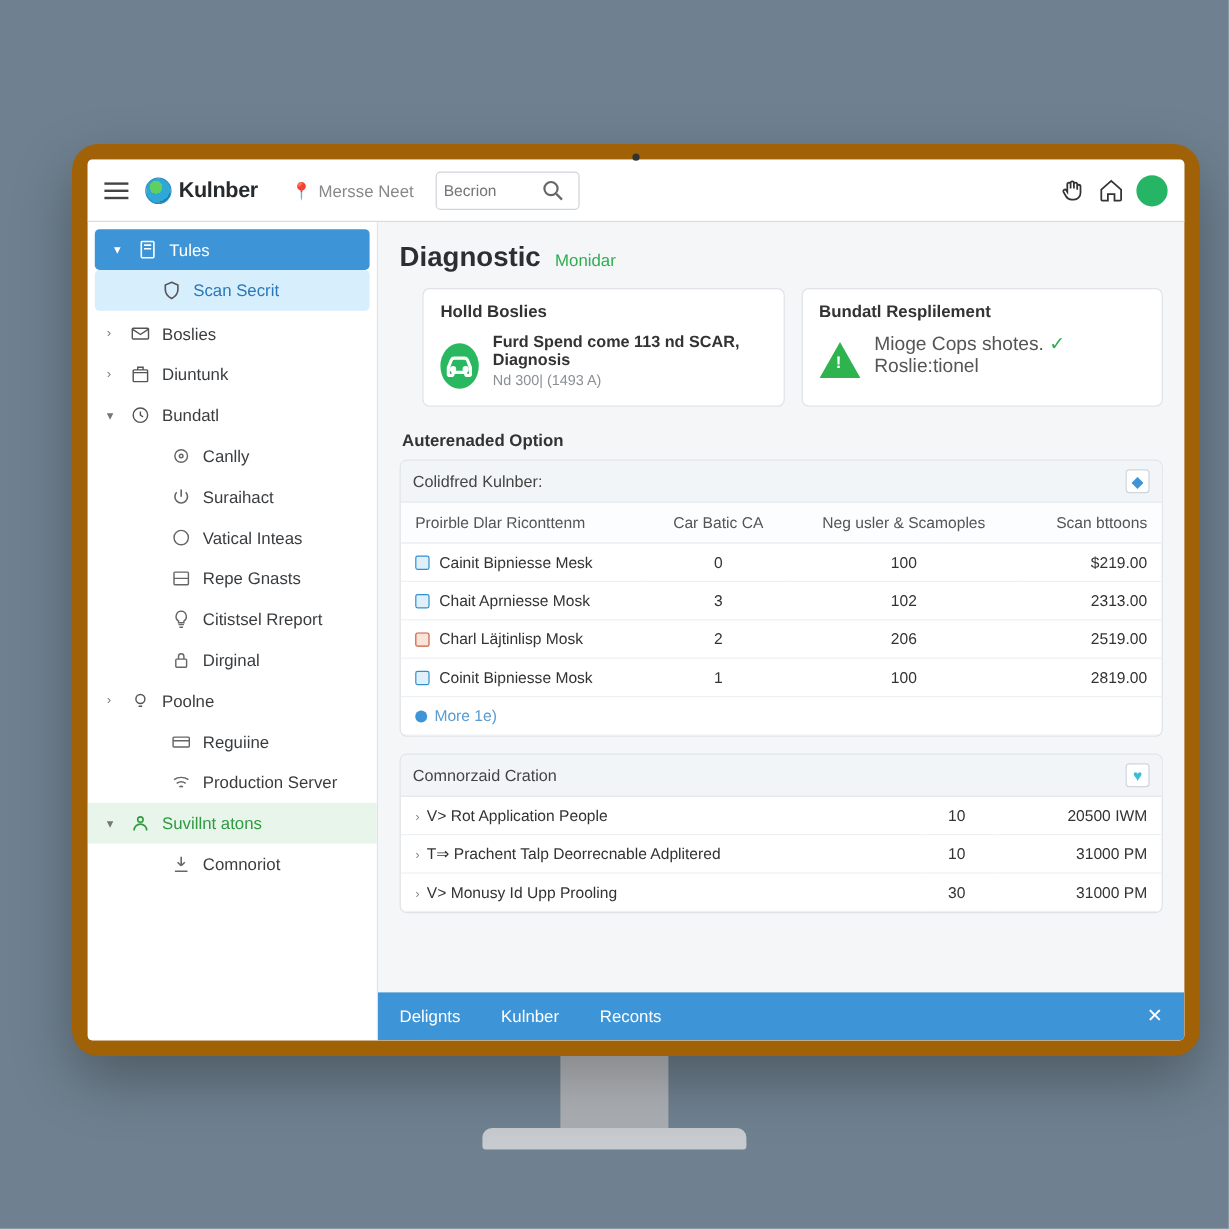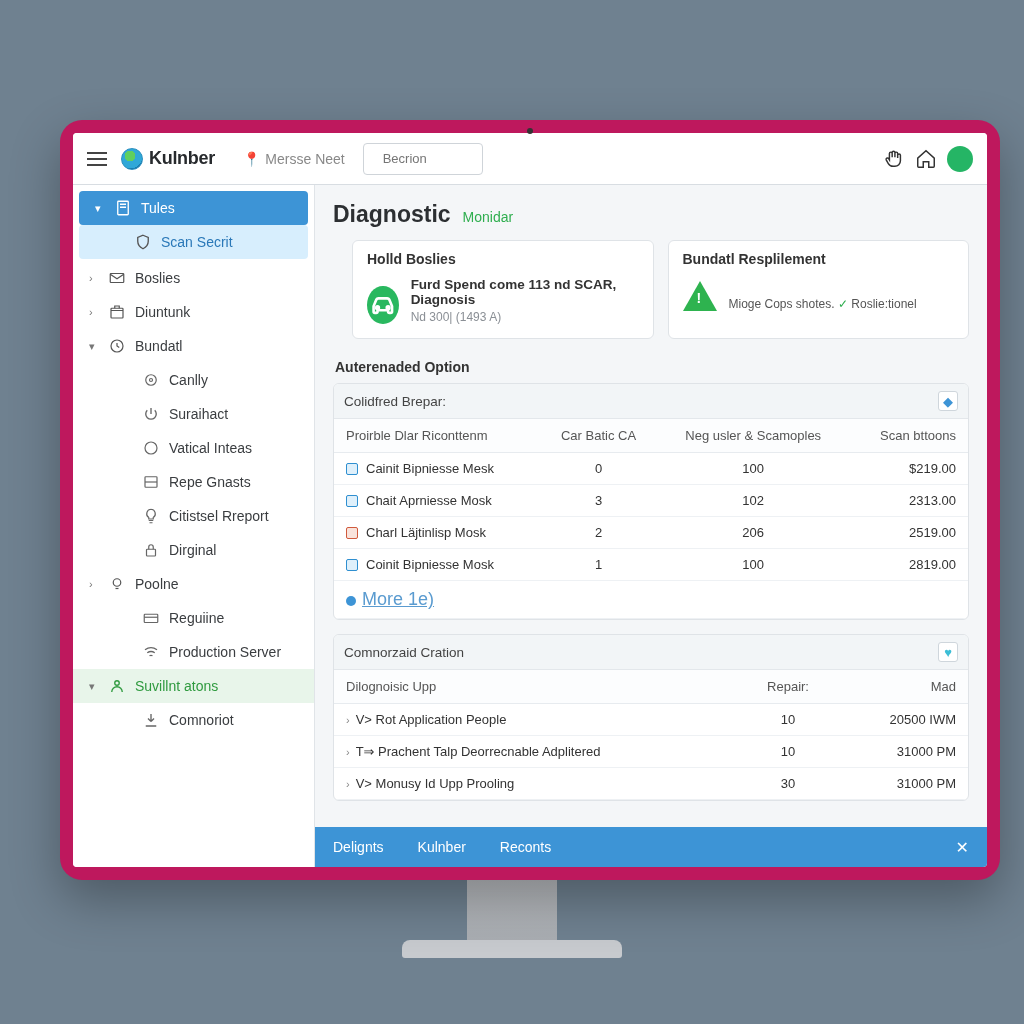--- a/index.html
+++ b/index.html
@@ -7,21 +7,21 @@
   background: #6f8190;
   font-family: -apple-system, "Segoe UI", Arial, sans-serif;
   width: 1024px; height: 1024px;
   overflow: hidden;
   position: relative;
 }
 .monitor {
   position: absolute;
   left: 60px; top: 120px;
   width: 940px; height: 760px;
-  background: #be185d;
+  background: #a16207;
   border-radius: 22px;
   padding: 13px;
   box-shadow: 0 20px 50px rgba(0,0,0,0.3);
 }
 .monitor::after {
   content: "";
   position: absolute;
   left: 50%; top: 8px;
   width: 6px; height: 6px;
   background: #333; border-radius: 50%;
@@ -63,21 +63,21 @@
 .logo-mark {
   width: 22px; height: 22px; border-radius:50%;
   background: radial-gradient(circle at 40% 35%, #5fcf5f 30%, #2fa8d8 30% 70%, #1a7aad 70%);
   border:1px solid #2a8fbf;
 }
 .logo-text { font-weight:700; font-size:18px; color:#272a2d; letter-spacing:-0.3px;}
 .top-link { display:flex; align-items:center; gap:5px; color:#888; font-size:14px; margin-left:18px; cursor:pointer;}
 .searchbox {
   display:flex; align-items:center;
   border:1px solid #cfd4d9; border-radius:4px;
-  padding: 4px 19px; width: 120px; margin-left:8px;
+  padding: 4px 6px; width: 120px; margin-left:8px;
   background:#fff;
 }
 .searchbox input { border:none; outline:none; width:80px; font-size:13px; color:#666; background:transparent;}
 .top-spacer { flex:1; }
 .top-icon { width:22px;height:22px; color:#4a4a4a; cursor:pointer; display:flex;align-items:center;justify-content:center;}
 .avatar { width:26px;height:26px; border-radius:50%; background:#25b565; cursor:pointer;}
 
 
 .body { flex:1; display:flex; overflow:hidden;}
 .sidebar {
@@ -124,21 +124,21 @@
   color:#fff; font-size:18px;
 }
 .badge-green { background:#29b85f; }
 .badge-tri {
   width:0;height:0; border-left:17px solid transparent; border-right:17px solid transparent;
   border-bottom:30px solid #2eb34f; position:relative; margin-top:4px;
 }
 .badge-tri::after{content:"!";position:absolute;left:-3px;top:9px;color:#fff;font-weight:700;font-size:14px;}
 .card-main-text { font-size:13.5px; color:#333; font-weight:600;}
 .card-sub-text { font-size:12px; color:#8a8f95; margin-top:3px;}
-.card-side-text { font-size:12px; color:#555; }
+.card-side-text { font-size:16px; color:#555; }
 .card-side-text .ok{color:#2fae4f;}
 
 .section-title { font-size:14px; font-weight:600; color:#333; margin:4px 0 8px 2px;}
 .panel {
   border:1px solid #dfe3e7; border-radius:6px; background:#fff;
   margin-bottom:14px; overflow:hidden;
 }
 .panel-head {
   background:#f2f5f7; border-bottom:1px solid #e3e7eb;
   padding:7px 10px; display:flex; align-items:center;
@@ -159,21 +159,21 @@
 .tbl td {
   padding:8px 12px; border-bottom:1px solid #eef1f4;
   color:#333;
 }
 .tbl td.center, .tbl th.center{text-align:center;}
 .tbl td.right, .tbl th.right{text-align:right;}
 .green-num{color:#2fae4f;}
 .row-icn{display:inline-block;width:12px;height:12px;border:1.5px solid; border-radius:2px;margin-right:8px;vertical-align:-2px;}
 .row-icn.blue{border-color:#2f8fd0;background:#dff0fb;}
 .row-icn.red{border-color:#d05a3c;background:#f9e3db;}
-.more-row td{color:#5a9bd0;font-size:18px;text-decoration:underline;}
+.more-row td{color:#5a9bd0;font-size:13px;}
 .more-dot{display:inline-block;width:10px;height:10px;border-radius:50%;background:#3d94d6;margin-right:6px;vertical-align:-1px;}
 .chev{color:#888;font-size:11px;margin-right:6px;}
 
 
 .bottombar{
   position:absolute; left:0; right:0; bottom:0;
   background:#3d94d6; color:#fff;
   height:40px; display:flex; align-items:center;
   padding:0 18px; gap:34px; font-size:14px;
 }
@@ -415,21 +415,21 @@
                 <span class="ok">✓</span>
                 <span>Roslie:tionel</span>
               </div>
             </div>
           </div>
         </div>
 
         <div class="section-title">Auterenaded Option</div>
         <div class="panel">
           <div class="panel-head">
-            <span>Colidfred Brepar:</span>
+            <span>Colidfred Kulnber:</span>
             <span class="spacer"></span>
             <span class="panel-corner">◆</span>
           </div>
           <table class="tbl" id="tbl1">
               <tbody>
                 <tr>
                   <th class="">Proirble Dlar Riconttenm</th>
                   <th class="center">Car Batic CA</th>
                   <th class="center">Neg usler &amp; Scamoples</th>
                   <th class="right">Scan bttoons</th>
@@ -467,25 +467,20 @@
 
         <div class="panel">
           <div class="panel-head">
             <span>Comnorzaid Cration</span>
             <span class="spacer"></span>
             <span class="panel-corner" style="color:#3dbed6">♥</span>
           </div>
           <table class="tbl" id="tbl2">
               <tbody>
                 <tr>
-                  <th class="">Dilognoisic Upp</th>
-                  <th class="center">Repair:</th>
-                  <th class="right">Mad</th>
-                </tr>
-                <tr>
                   <td><span class="chev">›</span>V&gt;  Rot Application People</td>
                   <td class="center green-num">10</td>
                   <td class="right">20500 IWM</td>
                 </tr>
                 <tr>
                   <td><span class="chev">›</span>T⇒  Prachent Talp Deorrecnable Adplitered</td>
                   <td class="center green-num">10</td>
                   <td class="right">31000 PM</td>
                 </tr>
                 <tr>

